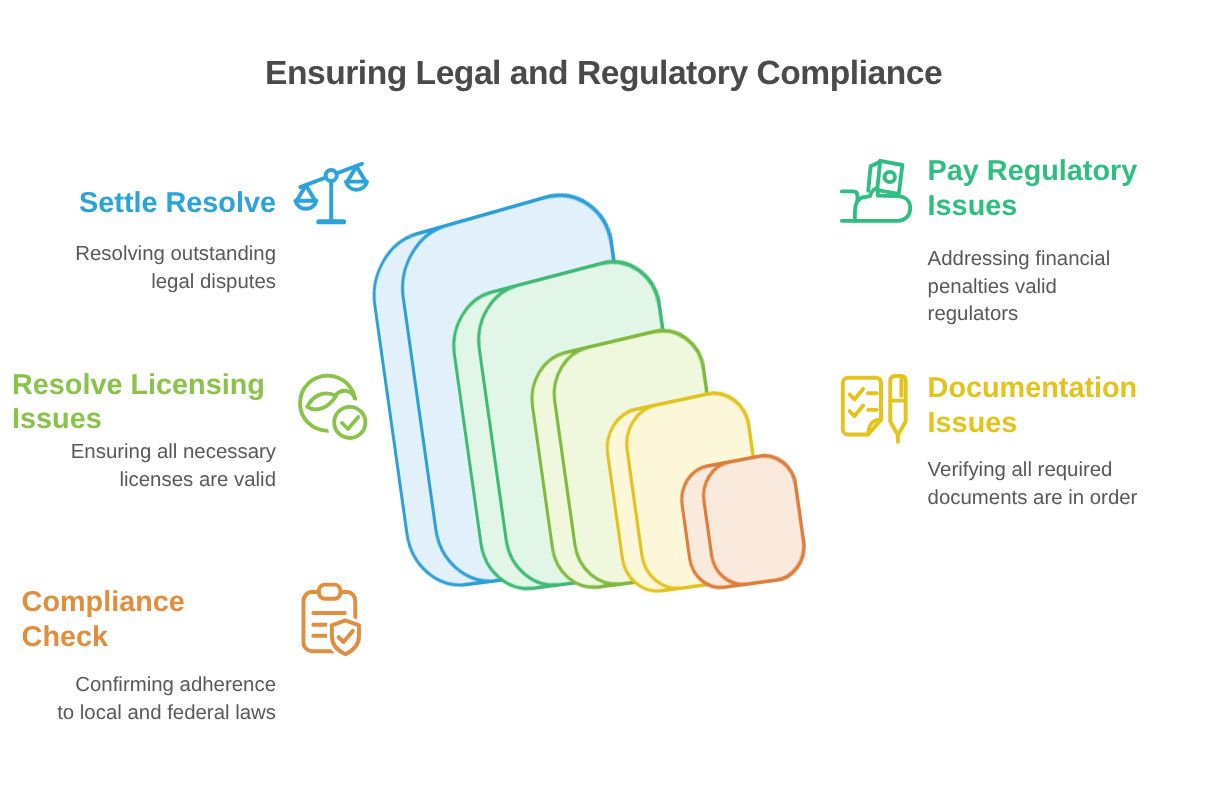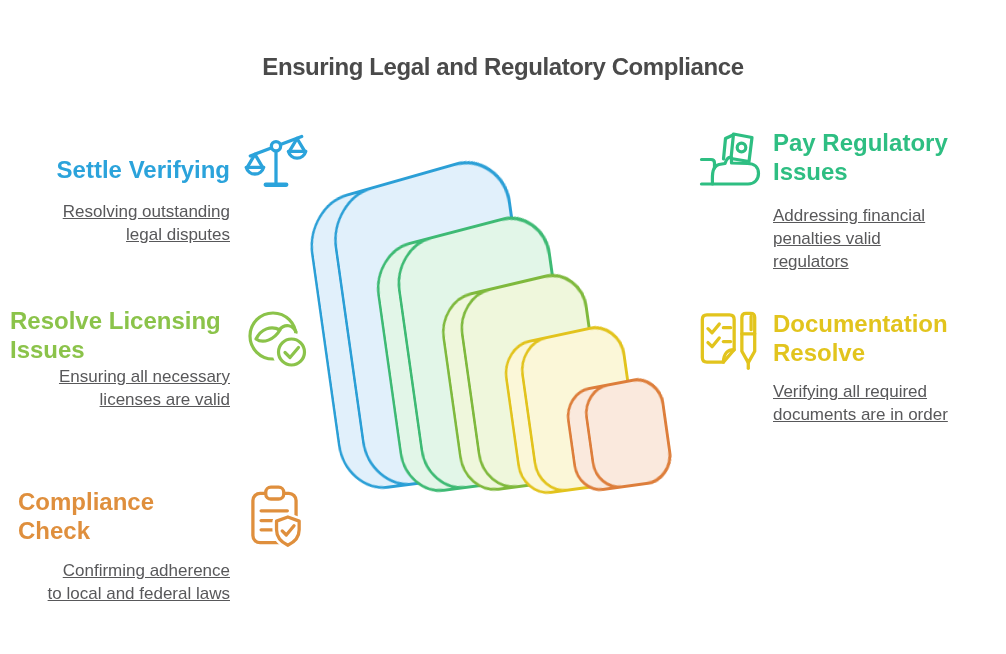--- a/index.html
+++ b/index.html
@@ -1,32 +1,31 @@
 <!DOCTYPE html>
 <html><head>
 <meta charset="utf-8">
 <style>
   html,body{margin:0;padding:0;}
   body{
     width:1006px;height:654px;position:relative;background:#ffffff;
     font-family:"Liberation Sans", sans-serif;overflow:hidden;
   }
   .page-title{
-    position:absolute;left:0;top:37px;width:1006px;text-align:center;
-    font-size:24px;font-weight:bold;letter-spacing:-0.4px;color:#4a4a4a;
+    position:absolute;left:0;top:26px;width:1006px;text-align:center;
+    font-size:28px;font-weight:bold;letter-spacing:-0.4px;color:#4a4a4a;
   }
   .item{position:static;}
   .item-title{
     position:absolute;font-size:24px;line-height:29px;font-weight:bold;
     color:var(--accent);white-space:pre-line;
   }
   .item-desc{
     position:absolute;font-size:17px;line-height:23px;color:#58585a;
     white-space:pre-line;
-    text-decoration:underline;
   }
   .icon{position:absolute;color:var(--accent);}
   .icon svg{display:block;width:100%;height:100%;}
   .icon path,.icon circle,.icon rect,.icon line{
     stroke:currentColor;fill:none;stroke-width:3.2;
     stroke-linecap:round;stroke-linejoin:round;
   }
   .icon .wfill{fill:#ffffff;}
   .icon .halo{stroke:#ffffff;stroke-width:8;fill:#ffffff;}
   .icon .thick{stroke-width:4.2;}
@@ -60,21 +59,21 @@
     content:"";position:absolute;top:-3px;right:-3px;bottom:-3px;left:var(--depth);
     border:3px solid var(--stroke);background:var(--fill);border-radius:inherit;
   }
 </style>
 </head>
 <body>
 
 <h1 class="page-title">Ensuring Legal and Regulatory Compliance</h1>
 
 <div class="item" style="--accent: #2ba3db;">
-  <div id="t1" class="item-title">Settle Verifying</div>
+  <div id="t1" class="item-title">Settle Resolve</div>
   <div id="d1" class="item-desc">Resolving outstanding
 legal disputes</div>
   <div id="ic1" class="icon">
     <svg viewBox="0 0 66 72" aria-hidden="true">
       <path d="M8,36 L58,17"></path>
       <path d="M33,31 L33,62"></path>
       <path class="thick" d="M23,64 H43"></path>
       <circle class="wfill" cx="33" cy="26.5" r="4.5"></circle>
       <path d="M12.5,34.5 L5,47 M12.5,34.5 L20,47"></path>
       <path d="M4,47 A8.8,8.8 0 0 0 21,47 Z"></path>
@@ -133,21 +132,21 @@
       <circle cx="43.5" cy="26.5" r="4.3"></circle>
       <path d="M14.5,63 C14,52 14.5,45.5 21,43.5 L27,42.5 C28.5,37.5 31,35.5 33.5,36.5 L33.5,42 L49.5,42.5 C56.5,42.5 60.5,46.5 60.5,52.5 C60.5,58.5 56.5,63 50,63 Z"></path>
       <path d="M3.5,38.5 H13 C15.5,38.5 16.5,40 16.5,42 V47"></path>
       <path d="M3.5,63 H14.5"></path>
     </svg>
   </div>
 </div>
 
 <div class="item" style="--accent: #e2c41d;">
   <div id="t5" class="item-title">Documentation
-Resolve</div>
+Issues</div>
   <div id="d5" class="item-desc">Verifying all required
 documents are in order</div>
   <div id="ic5" class="icon">
     <svg viewBox="0 0 68 74" aria-hidden="true">
       <path d="M9,17 C9,14 11,12.5 13.5,12.5 H35.5 C38.5,12.5 40,14 40,17 V46.5 L29.5,58.5 H13.5 C11,58.5 9,57 9,54 Z"></path>
       <path d="M40,46.5 C33,46.5 30,50 29.5,58.5"></path>
       <path d="M14.5,26 L18.5,30 L25.5,21.5"></path>
       <path d="M29.5,25 H36.5"></path>
       <path d="M14.5,39.5 L18.5,43.5 L25.5,35"></path>
       <path d="M29.5,38.5 H36.5"></path>

